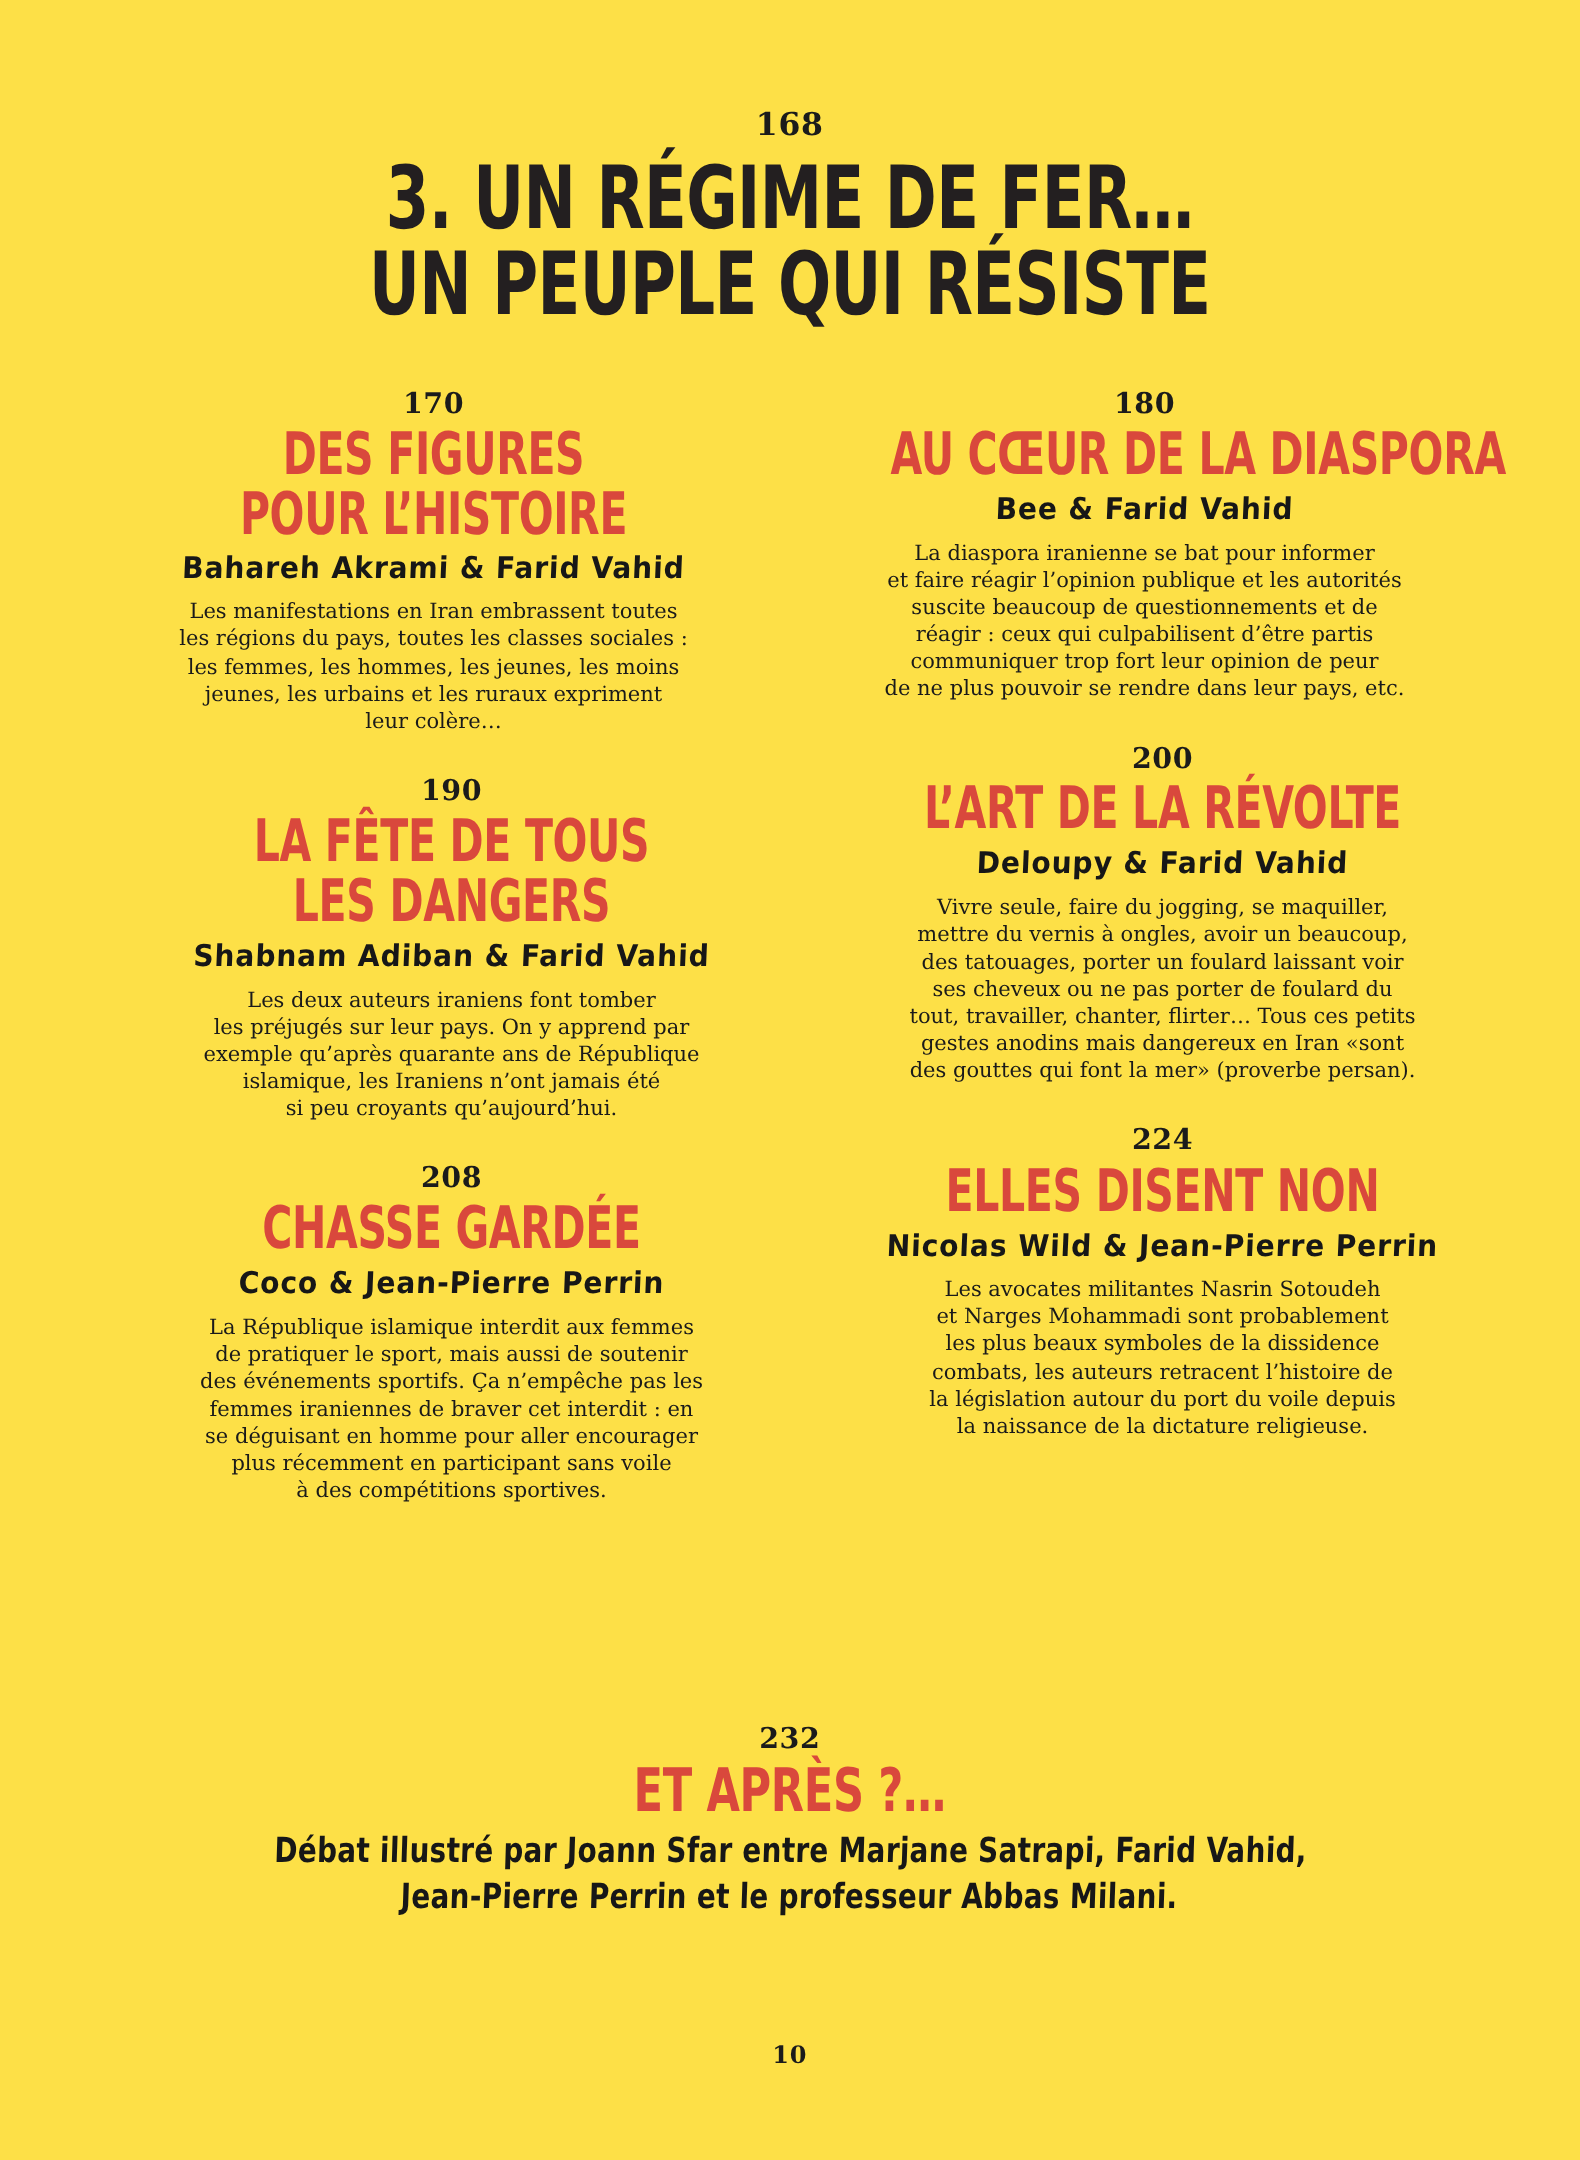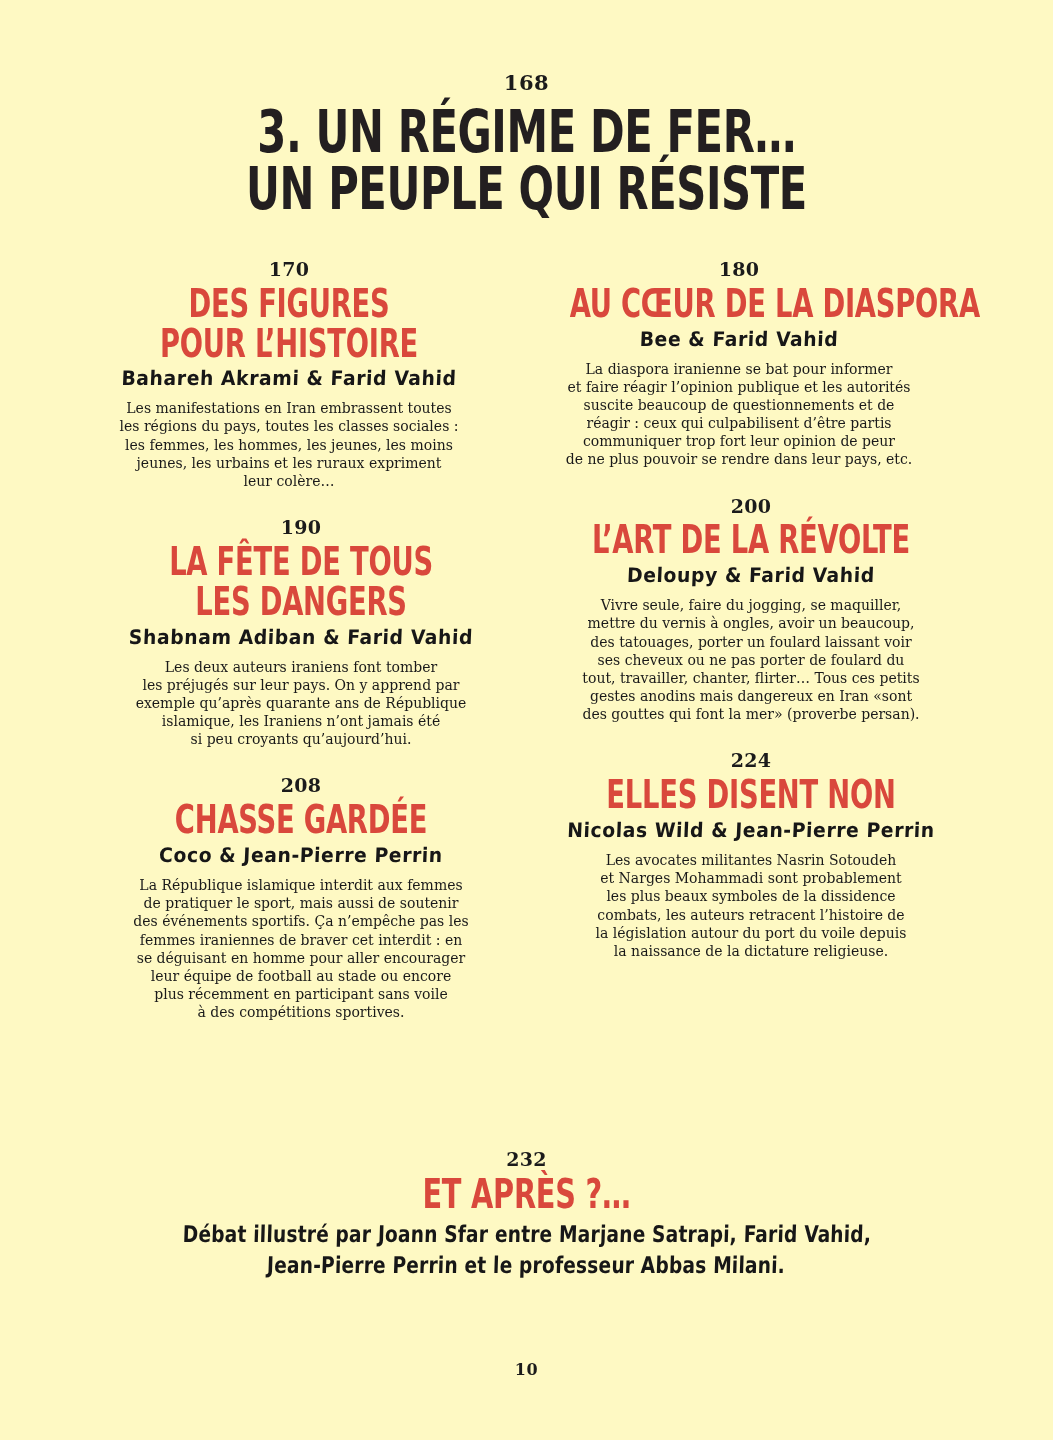--- a/index.html
+++ b/index.html
@@ -5,21 +5,21 @@
   html, body {
     margin: 0;
     padding: 0;
     background: #ffffff;
   }
   .page {
     position: relative;
     width: 1053px;
     height: 1440px;
     margin: 0 auto;
-    background: #fef9c3;
+    background: #fde047;
     overflow: hidden;
     font-family: "Liberation Serif", serif;
   }
 
   
   .pagenum {
     text-align: center;
     font-family: "DejaVu Serif", "Liberation Serif", serif;
     font-weight: bold;
     color: #1b1b1b;
@@ -60,21 +60,21 @@
   }
   .chapter-title .tline { display: block; white-space: nowrap; }
 
   
   .columns {
     position: absolute;
     top: 258px;
     left: 72px;
     width: 909px;
     display: flex;
-    gap: 16px;
+    gap: 40px;
   }
   .col { width: 434px; }
 
   .entry { text-align: center; }
   .entry + .entry { margin-top: 26px; margin-left: 24px; }
 
   .entry-num {
     font-family: "DejaVu Serif", "Liberation Serif", serif;
     font-weight: bold;
     font-size: 19px;
@@ -195,21 +195,20 @@
           <div class="entry-title">
             <span class="tline">CHASSE GARDÉE</span>
           </div>
           <div class="entry-authors">Coco &amp; Jean-Pierre Perrin</div>
           <div class="entry-body">
             <span class="bline">La République islamique interdit aux femmes</span>
             <span class="bline">de pratiquer le sport, mais aussi de soutenir</span>
             <span class="bline">des événements sportifs. Ça n’empêche pas les</span>
             <span class="bline">femmes iraniennes de braver cet interdit : en</span>
             <span class="bline">se déguisant en homme pour aller encourager</span>
-            <span class="bline">leur équipe de football au stade ou encore</span>
             <span class="bline">plus récemment en participant sans voile</span>
             <span class="bline">à des compétitions sportives.</span>
           </div>
         </div>
       </div>
     <div class="col" id="col-right">
         <div class="entry">
           <div class="entry-num">180</div>
           <div class="entry-title">
             <span class="tline">AU CŒUR DE LA DIASPORA</span>

